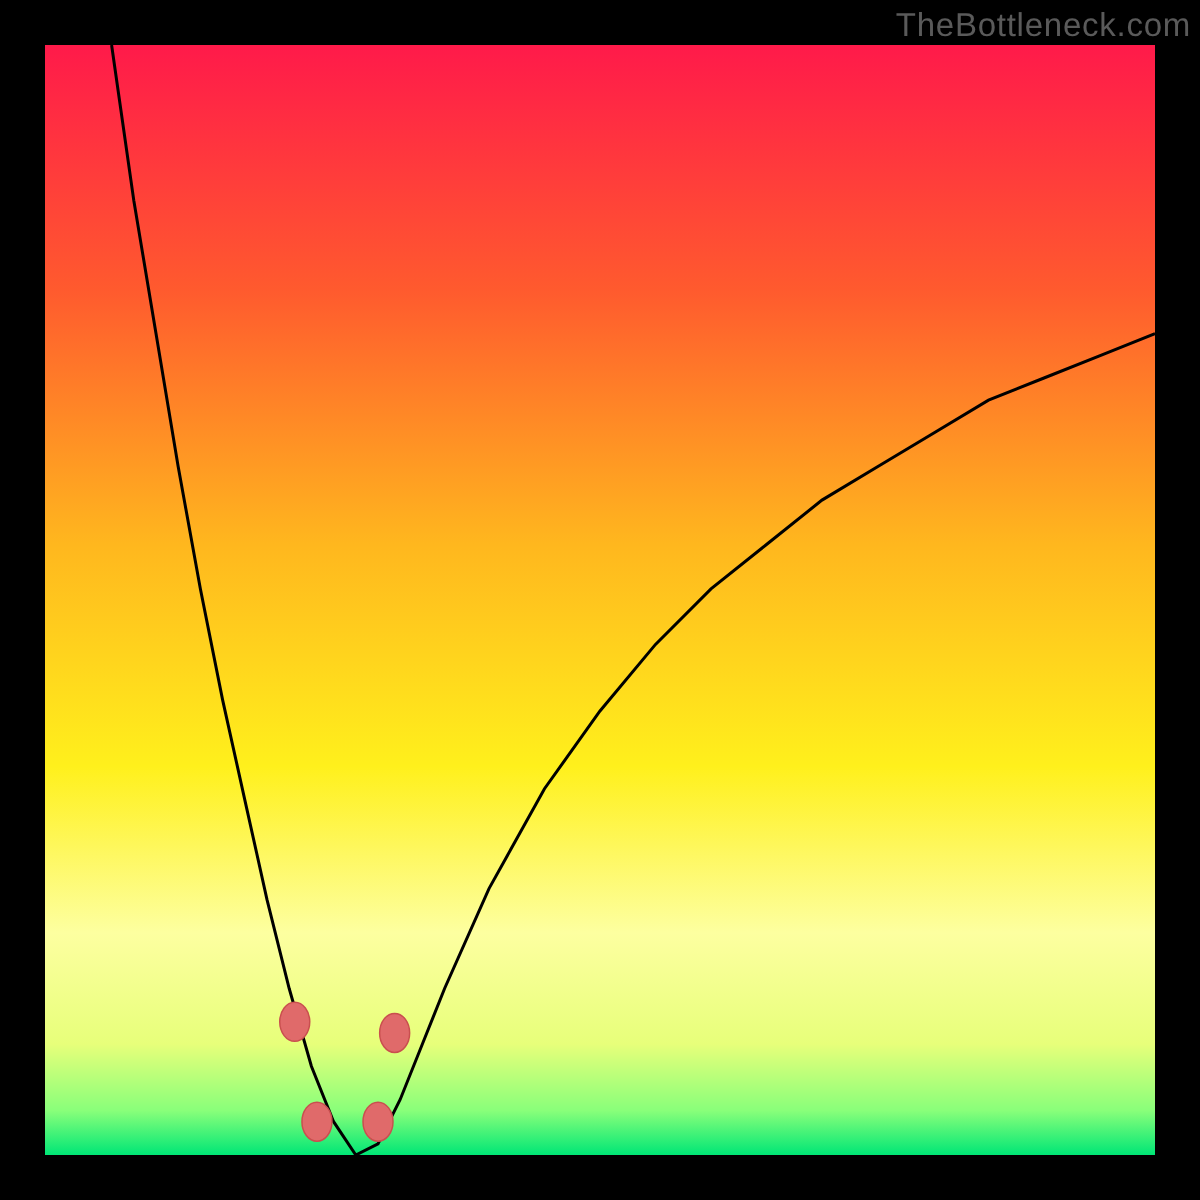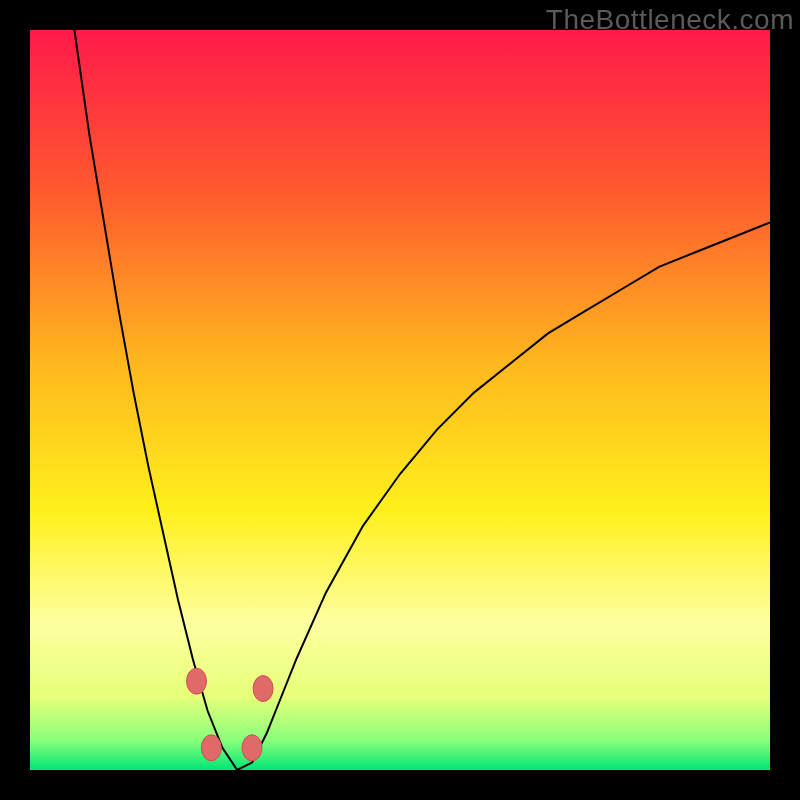--- a/index.html
+++ b/index.html
@@ -17,21 +17,21 @@
       height: 800px;
       background: #000000;
       position: relative;
     }
     .watermark {
       position: absolute;
       top: 4px;
       right: 6px;
       color: #5a5a5a;
       font-family: Arial, Helvetica, sans-serif;
-      font-size: 28px;
+      font-size: 22px;
       letter-spacing: 0.5px;
       z-index: 10;
     }
     .plot-area {
       position: absolute;
       left: 30px;
       top: 30px;
       width: 740px;
       height: 740px;
     }

